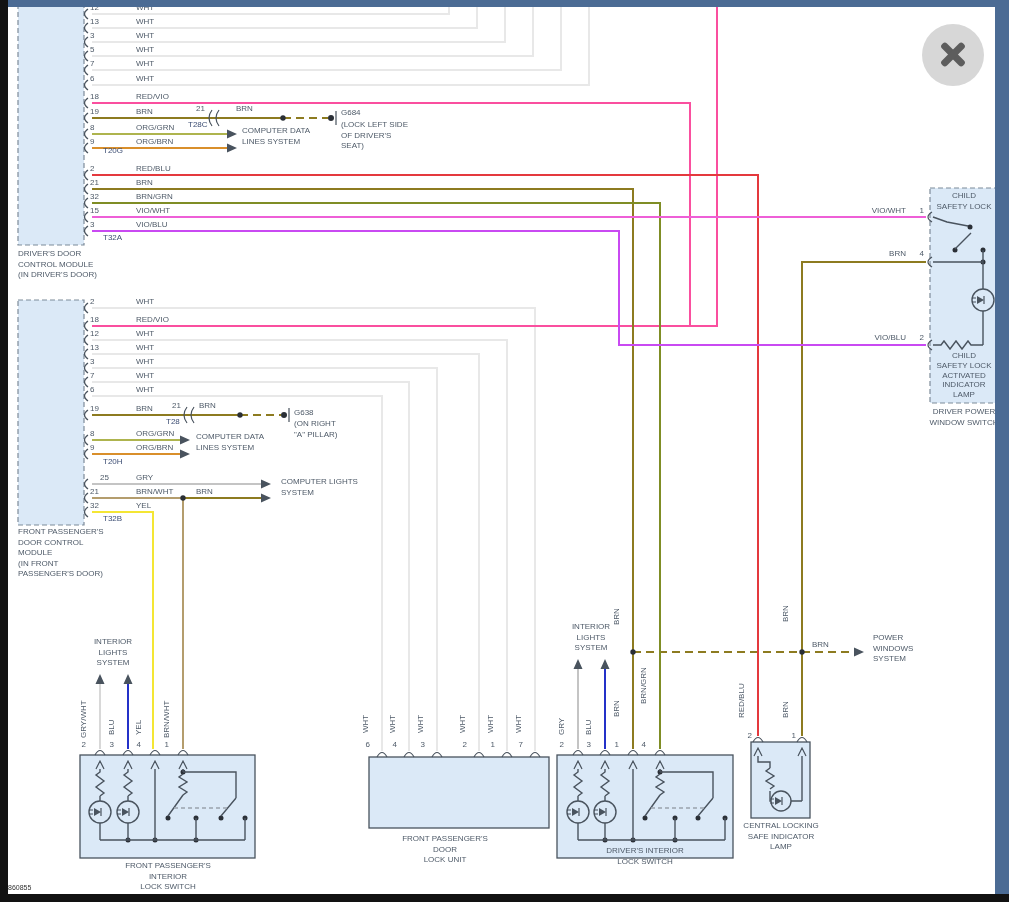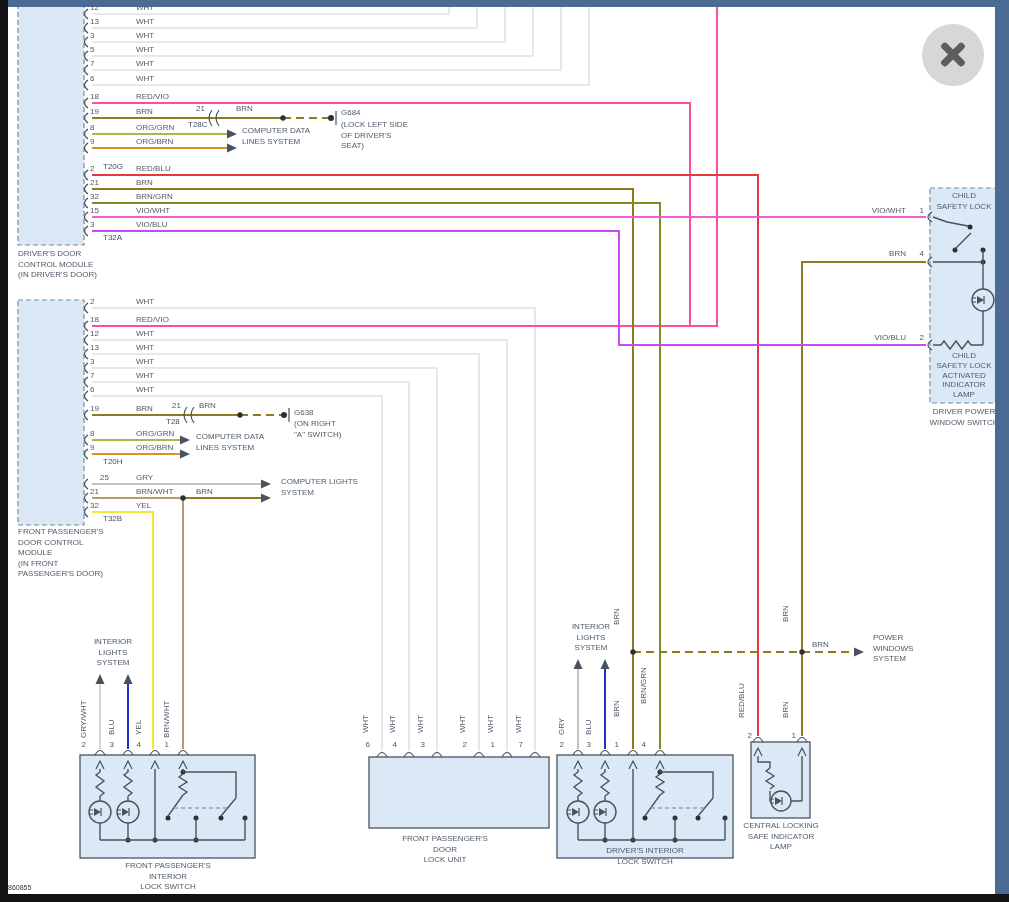--- a/index.html
+++ b/index.html
@@ -186,21 +186,21 @@
 <span class="t" style="left:90px;top:74px">6</span>
 <span class="t" style="left:136px;top:74px">WHT</span>
 <span class="t" style="left:90px;top:92px">18</span>
 <span class="t" style="left:136px;top:92px">RED/VIO</span>
 <span class="t" style="left:90px;top:107px">19</span>
 <span class="t" style="left:136px;top:107px">BRN</span>
 <span class="t" style="left:90px;top:123px">8</span>
 <span class="t" style="left:136px;top:123px">ORG/GRN</span>
 <span class="t" style="left:90px;top:137px">9</span>
 <span class="t" style="left:136px;top:137px">ORG/BRN</span>
-<span class="t lnk" style="left:103px;top:162px">T20G</span>
+<span class="t lnk" style="left:103px;top:146px">T20G</span>
 <span class="t" style="left:90px;top:164px">2</span>
 <span class="t" style="left:136px;top:164px">RED/BLU</span>
 <span class="t" style="left:90px;top:178px">21</span>
 <span class="t" style="left:136px;top:178px">BRN</span>
 <span class="t" style="left:90px;top:192px">32</span>
 <span class="t" style="left:136px;top:192px">BRN/GRN</span>
 <span class="t" style="left:90px;top:206px">15</span>
 <span class="t" style="left:136px;top:206px">VIO/WHT</span>
 <span class="t" style="left:90px;top:220px">3</span>
 <span class="t" style="left:136px;top:220px">VIO/BLU</span>
@@ -251,21 +251,21 @@
 DOOR CONTROL
 MODULE
 (IN FRONT
 PASSENGER'S DOOR)</span>
 
 <span class="t" style="left:172px;top:401px">21</span>
 <span class="t lnk" style="left:166px;top:417px">T28</span>
 <span class="t" style="left:199px;top:401px">BRN</span>
 <span class="t" style="left:294px;top:408px">G638</span>
 <span class="t" style="left:294px;top:419px">(ON RIGHT
-"A" SWITCH)</span>
+"A" PILLAR)</span>
 <span class="t" style="left:196px;top:432px">COMPUTER DATA
 LINES SYSTEM</span>
 <span class="t" style="left:281px;top:477px">COMPUTER LIGHTS
 SYSTEM</span>
 <span class="t" style="left:196px;top:487px">BRN</span>
 
 <span class="t ctr" style="left:78px;top:637px;width:70px">INTERIOR
 LIGHTS
 SYSTEM</span>
 <span class="t ctr" style="left:556px;top:622px;width:70px">INTERIOR

